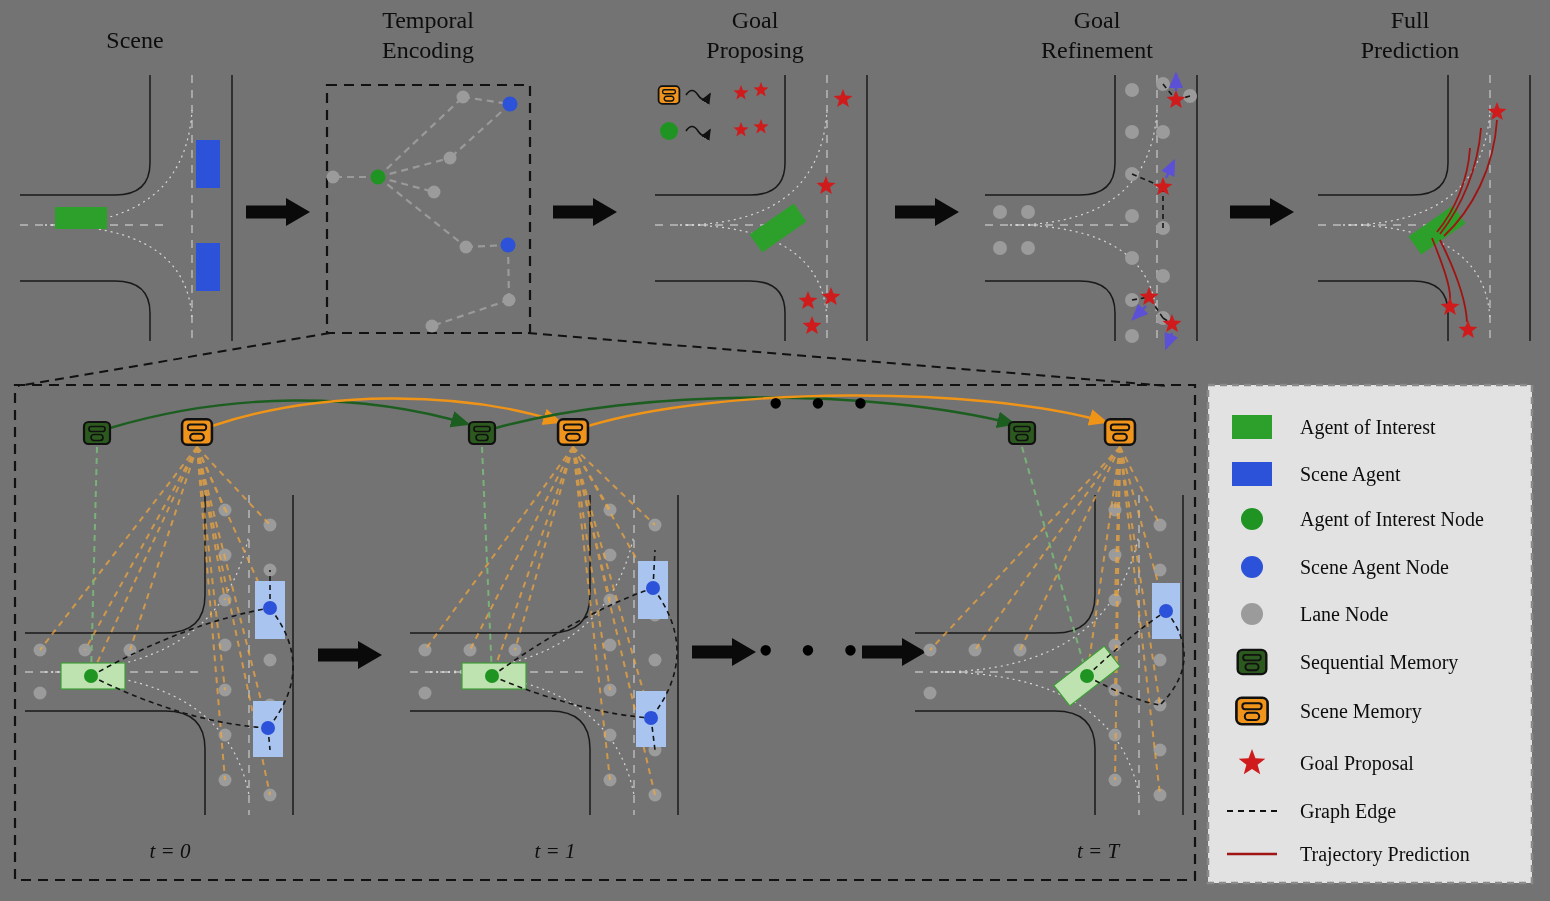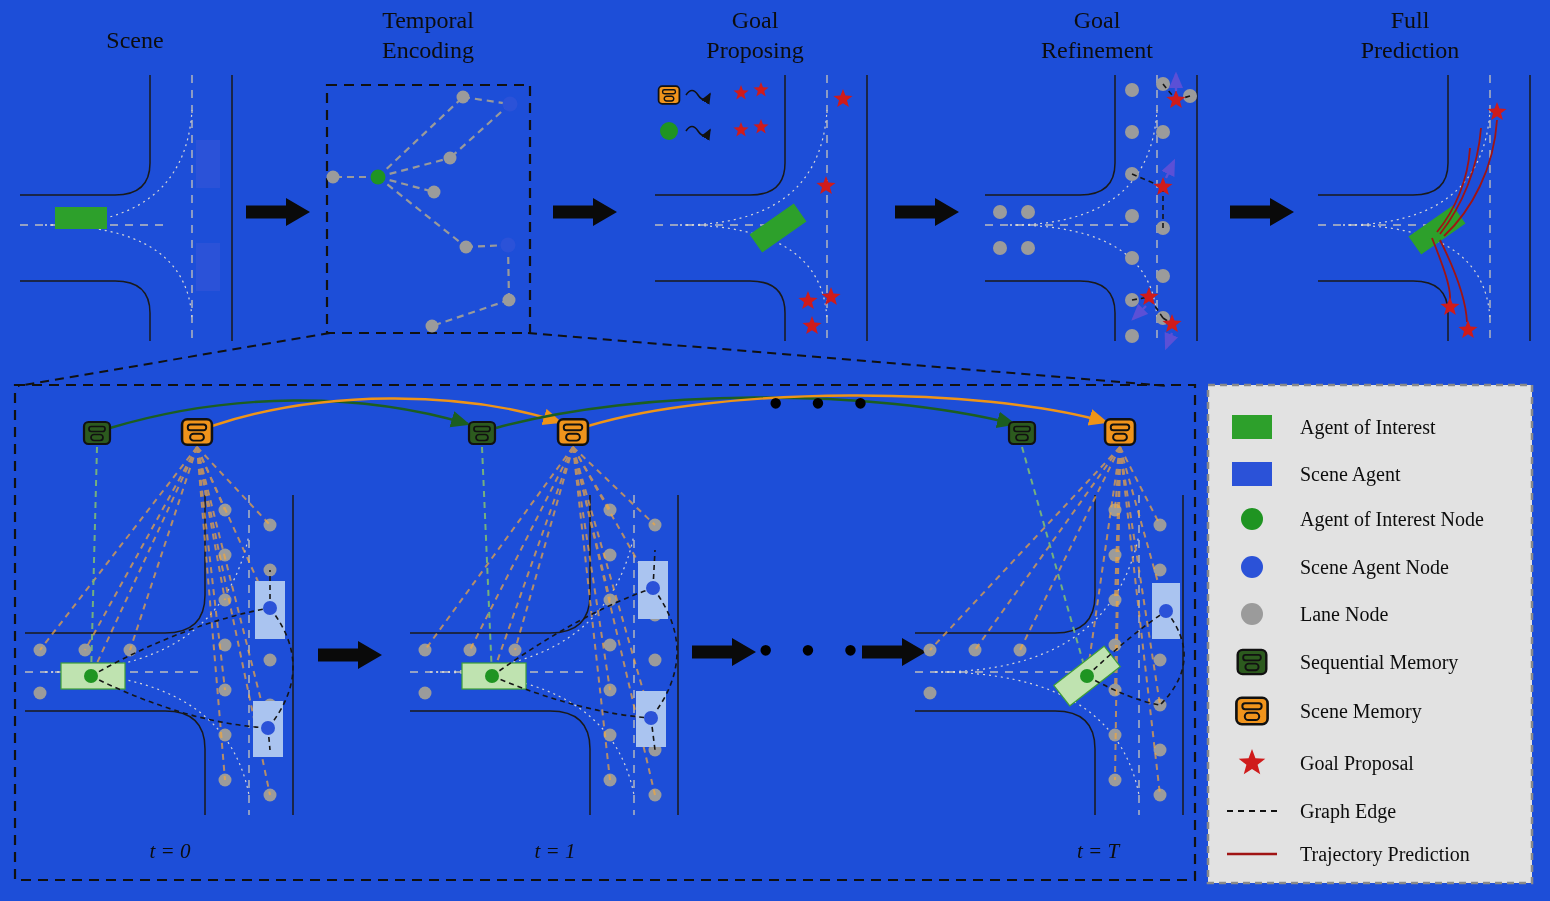--- a/index.html
+++ b/index.html
@@ -1,16 +1,16 @@
 <!DOCTYPE html>
 <html><head>
 <meta charset="utf-8">
 <style>
   html,body{margin:0;padding:0;background:#ffffff;}
-  .page{width:1550px;height:901px;position:relative;background:#1d4ed8;overflow:hidden;}
+  .page{width:1550px;height:901px;position:relative;background:#737373;overflow:hidden;}
   svg.fig{display:block;font-family:"Liberation Serif",serif;}
   text{fill:#0d0d0d;}
   .title{font-size:24px;text-anchor:middle;}
   .tlabel{font-size:21px;font-style:italic;text-anchor:middle;}
   .legend-label{font-size:20px;}
   .dots{font-size:44px;text-anchor:middle;letter-spacing:8px;fill:#000;}
   .road{stroke:#1a1a1a;stroke-width:1.5;fill:none;}
   .dashc{stroke:#bdbdbd;stroke-width:1.4;fill:none;stroke-dasharray:8 7;}
   .dotg{stroke:#d6d6d6;stroke-width:1.2;fill:none;stroke-dasharray:2 4;}
   .gedge{stroke:#9a9a9a;stroke-width:2.2;fill:none;stroke-dasharray:7 5;}

